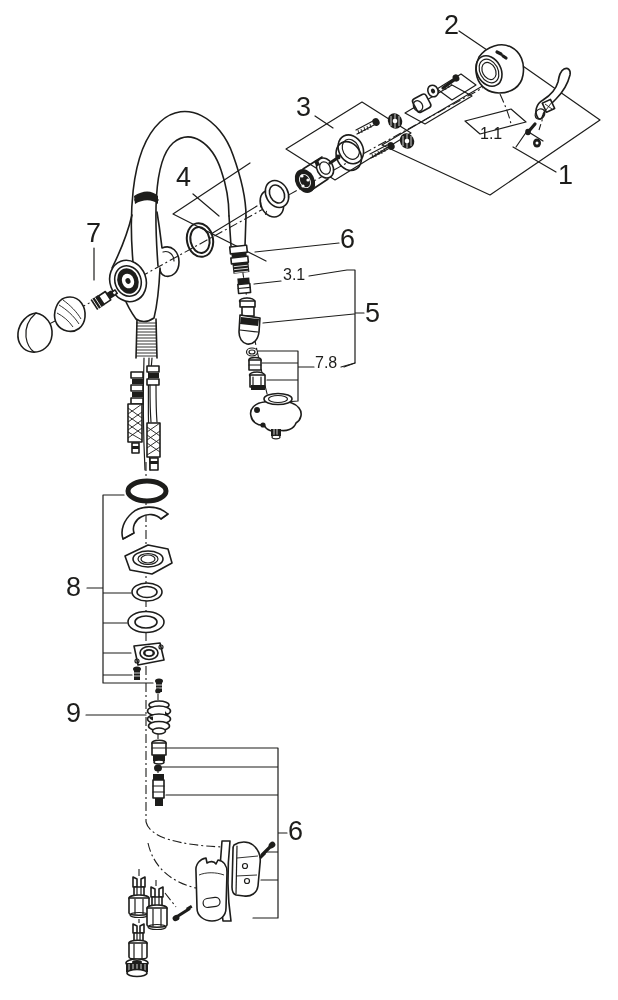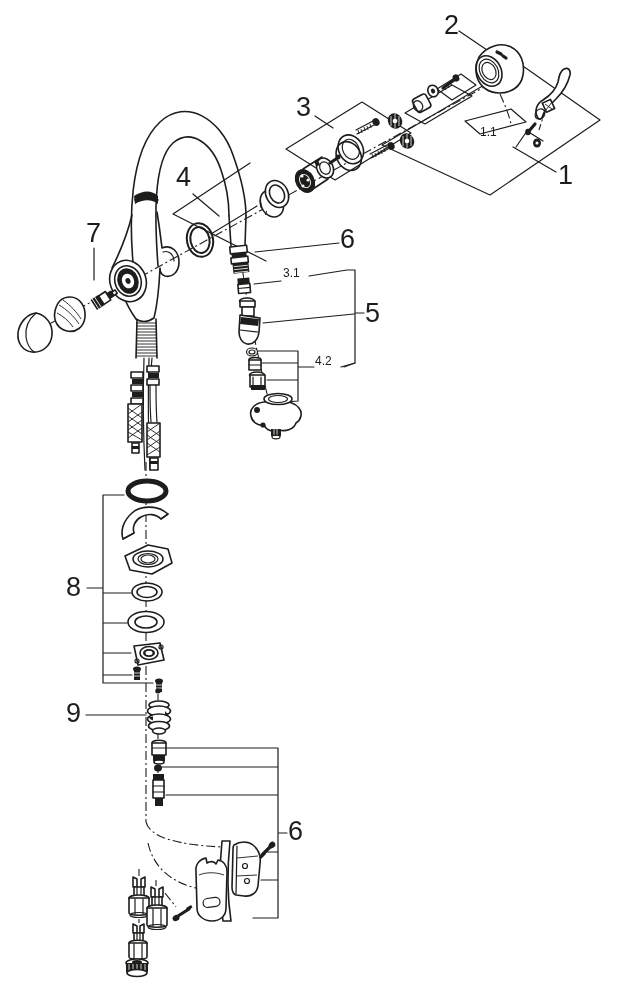--- a/index.html
+++ b/index.html
@@ -2,21 +2,21 @@
 <html><head>
 <meta charset="utf-8">
 <style>
   html,body{margin:0;padding:0;background:#fff;}
   #stage{position:relative;width:618px;height:1000px;background:#fff;overflow:hidden;
          font-family:"Liberation Sans",sans-serif;}
   #art{position:absolute;left:0;top:0;}
   .callout{position:absolute;color:#1d1d1b;font-family:"Liberation Sans",sans-serif;
            font-weight:400;line-height:1;user-select:none;}
   .big{font-size:27px;}
-  .sub{font-size:12px;}
+  .sub{font-size:16px;}
   
   .ln{fill:none;stroke:#1d1d1b;stroke-width:1.6;stroke-linecap:round;stroke-linejoin:round;}
   .ln2{fill:none;stroke:#1d1d1b;stroke-width:1.2;stroke-linecap:round;stroke-linejoin:round;}
   .thin{fill:none;stroke:#1d1d1b;stroke-width:0.9;}
   .wh{fill:#ffffff;stroke:#1d1d1b;stroke-width:1.6;stroke-linejoin:round;}
   .dk{fill:#1d1d1b;stroke:none;}
   .wl{fill:none;stroke:#ffffff;stroke-width:0.8;}
   .dd{fill:none;stroke:#1d1d1b;stroke-width:1.1;stroke-dasharray:9 3 2 3;}
   .th3{fill:none;stroke:#1d1d1b;stroke-width:3.2;stroke-linecap:round;}
 </style>
@@ -422,18 +422,18 @@
 
 <div class="callout big" style="left:444px;top:12px">2</div>
 <div class="callout sub" style="left:480px;top:126px">1.1</div>
 <div class="callout big" style="left:558px;top:162px">1</div>
 <div class="callout big" style="left:296px;top:94px">3</div>
 <div class="callout big" style="left:176px;top:164px">4</div>
 <div class="callout big" style="left:340px;top:226px">6</div>
 <div class="callout big" style="left:86px;top:220px">7</div>
 <div class="callout sub" style="left:283px;top:267px">3.1</div>
 <div class="callout big" style="left:365px;top:300px">5</div>
-<div class="callout sub" style="left:315px;top:355px">4.2</div>
+<div class="callout sub" style="left:315px;top:355px">7.8</div>
 <div class="callout big" style="left:66px;top:574px">8</div>
 <div class="callout big" style="left:66px;top:700px">9</div>
 <div class="callout big" style="left:288px;top:818px">6</div>
 
 </div>
 
 </body></html>

